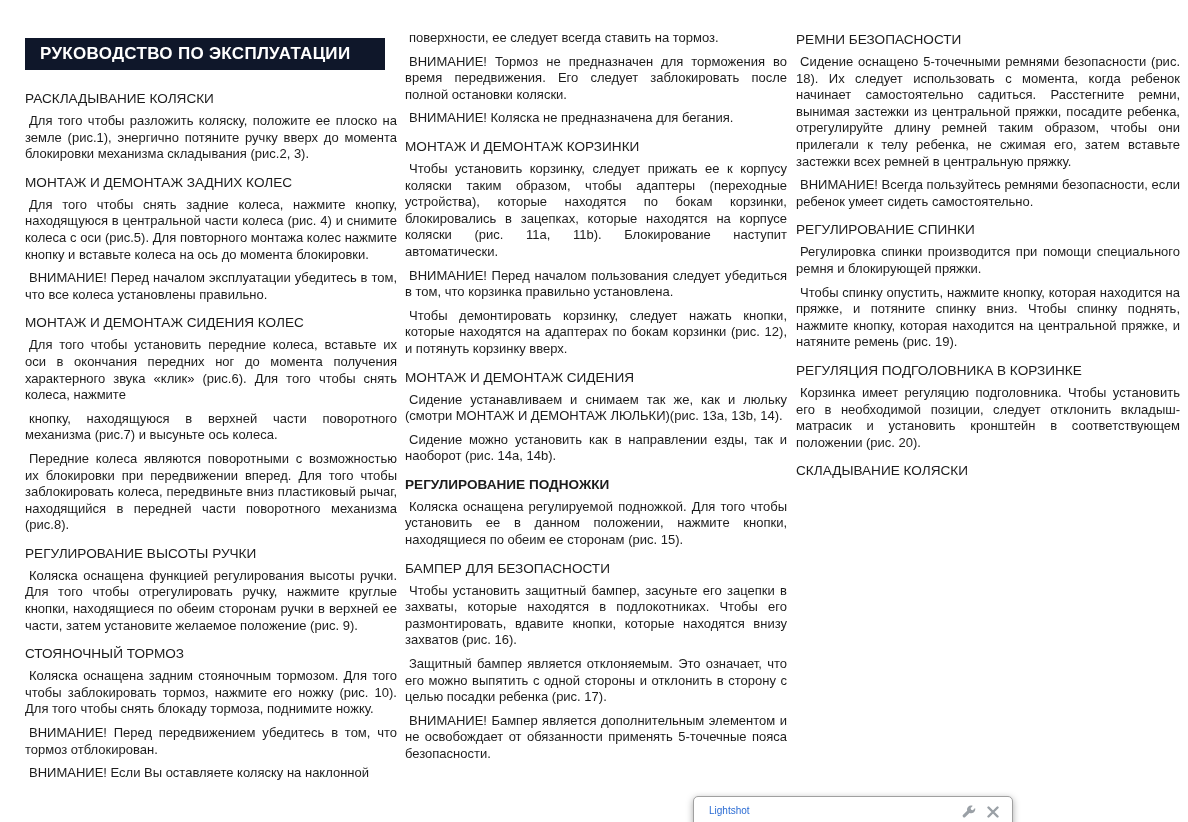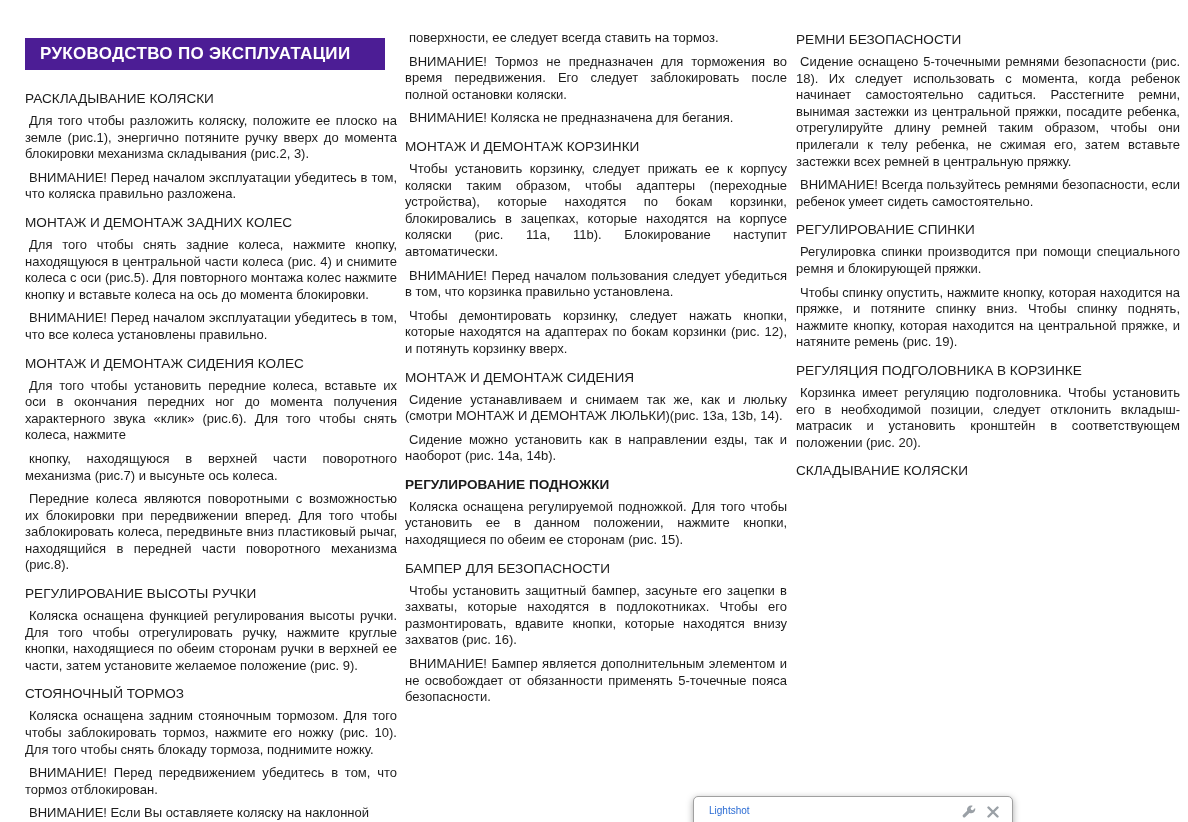--- a/index.html
+++ b/index.html
@@ -6,21 +6,21 @@
   body{
     width:1188px;height:822px;position:relative;overflow:hidden;
     background:#ffffff;color:#1c1c1c;
     font-family:"Liberation Sans", sans-serif;
   }
   .col{position:absolute;}
   #col1{left:25px;top:38px;width:372px;}
   #col2{left:405px;top:30px;width:382px;}
   #col3{left:796px;top:31px;width:384px;}
   .banner{
-    background:#4c1d95;color:#ffffff;
+    background:#0f172a;color:#ffffff;
     font-weight:bold;font-size:17px;letter-spacing:.3px;
     padding:6px 0 6px 15px;width:345px;margin:0 0 20px 0;
   }
   .heading{
     font-weight:normal;font-size:13.6px;line-height:17px;
     margin:11px 0 6px 0;text-align:left;
   }
   .heading.light{font-weight:bold;}
   .para{
     font-size:13px;line-height:16.6px;text-align:justify;
@@ -48,21 +48,20 @@
 
 <div>
 
   <div class="col" id="col1">
     <div class="banner">
       <span>РУКОВОДСТВО ПО ЭКСПЛУАТАЦИИ</span>
     </div>
     <div class="blocks">
         <div class="heading">РАСКЛАДЫВАНИЕ КОЛЯСКИ</div>
         <div class="para">Для того чтобы разложить коляску, положите ее плоско на земле (рис.1), энергично потяните ручку вверх до момента блокировки механизма складывания (рис.2, 3).</div>
-        <div class="para">ВНИМАНИЕ! Перед началом эксплуатации убедитесь в том, что коляска правильно разложена.</div>
         <div class="heading">МОНТАЖ И ДЕМОНТАЖ ЗАДНИХ КОЛЕС</div>
         <div class="para">Для того чтобы снять задние колеса, нажмите кнопку, находящуюся в центральной части колеса (рис. 4) и снимите колеса с оси (рис.5). Для повторного монтажа колес нажмите кнопку и вставьте колеса на ось до момента блокировки.</div>
         <div class="para">ВНИМАНИЕ! Перед началом эксплуатации убедитесь в том, что все колеса установлены правильно.</div>
         <div class="heading">МОНТАЖ И ДЕМОНТАЖ СИДЕНИЯ КОЛЕС</div>
         <div class="para">Для того чтобы установить передние колеса, вставьте их оси в окончания передних ног до момента получения характерного звука «клик» (рис.6). Для того чтобы снять колеса, нажмите</div>
         <div class="para">кнопку, находящуюся в верхней части поворотного механизма (рис.7) и высуньте ось колеса.</div>
         <div class="para">Передние колеса являются поворотными с возможностью их блокировки при передвижении вперед. Для того чтобы заблокировать колеса, передвиньте вниз пластиковый рычаг, находящийся в передней части поворотного механизма (рис.8).</div>
         <div class="heading">РЕГУЛИРОВАНИЕ ВЫСОТЫ РУЧКИ</div>
         <div class="para">Коляска оснащена функцией регулирования высоты ручки. Для того чтобы отрегулировать ручку, нажмите круглые кнопки, находящиеся по обеим сторонам ручки в верхней ее части, затем установите желаемое положение (рис. 9).</div>
         <div class="heading">СТОЯНОЧНЫЙ ТОРМОЗ</div>
@@ -80,20 +79,21 @@
       <div class="para">Чтобы установить корзинку, следует прижать ее к корпусу коляски таким образом, чтобы адаптеры (переходные устройства), которые находятся по бокам корзинки, блокировались в зацепках, которые находятся на корпусе коляски (рис. 11a, 11b). Блокирование наступит автоматически.</div>
       <div class="para">ВНИМАНИЕ! Перед началом пользования следует убедиться в том, что корзинка правильно установлена.</div>
       <div class="para">Чтобы демонтировать корзинку, следует нажать кнопки, которые находятся на адаптерах по бокам корзинки (рис. 12), и потянуть корзинку вверх.</div>
       <div class="heading">МОНТАЖ И ДЕМОНТАЖ СИДЕНИЯ</div>
       <div class="para">Сидение устанавливаем и снимаем так же, как и люльку (смотри МОНТАЖ И ДЕМОНТАЖ ЛЮЛЬКИ)(рис. 13a, 13b, 14).</div>
       <div class="para">Сидение можно установить как в направлении езды, так и наоборот (рис. 14a, 14b).</div>
       <div class="heading light">РЕГУЛИРОВАНИЕ ПОДНОЖКИ</div>
       <div class="para">Коляска оснащена регулируемой подножкой. Для того чтобы установить ее в данном положении, нажмите кнопки, находящиеся по обеим ее сторонам (рис. 15).</div>
       <div class="heading">БАМПЕР ДЛЯ БЕЗОПАСНОСТИ</div>
       <div class="para">Чтобы установить защитный бампер, засуньте его зацепки в захваты, которые находятся в подлокотниках. Чтобы его размонтировать, вдавите кнопки, которые находятся внизу захватов (рис. 16).</div>
+      <div class="para">Защитный бампер является отклоняемым. Это означает, что его можно выпятить с одной стороны и отклонить в сторону с целью посадки ребенка (рис. 17).</div>
       <div class="para">ВНИМАНИЕ! Бампер является дополнительным элементом и не освобождает от обязанности применять 5-точечные пояса безопасности.</div>
     </div>
 
   <div class="col blocks" id="col3">
       <div class="heading">РЕМНИ БЕЗОПАСНОСТИ</div>
       <div class="para">Сидение оснащено 5-точечными ремнями безопасности (рис. 18). Их следует использовать с момента, когда ребенок начинает самостоятельно садиться. Расстегните ремни, вынимая застежки из центральной пряжки, посадите ребенка, отрегулируйте длину ремней таким образом, чтобы они прилегали к телу ребенка, не сжимая его, затем вставьте застежки всех ремней в центральную пряжку.</div>
       <div class="para">ВНИМАНИЕ! Всегда пользуйтесь ремнями безопасности, если ребенок умеет сидеть самостоятельно.</div>
       <div class="heading">РЕГУЛИРОВАНИЕ СПИНКИ</div>
       <div class="para">Регулировка спинки производится при помощи специального ремня и блокирующей пряжки.</div>
       <div class="para">Чтобы спинку опустить, нажмите кнопку, которая находится на пряжке, и потяните спинку вниз. Чтобы спинку поднять, нажмите кнопку, которая находится на центральной пряжке, и натяните ремень (рис. 19).</div>

